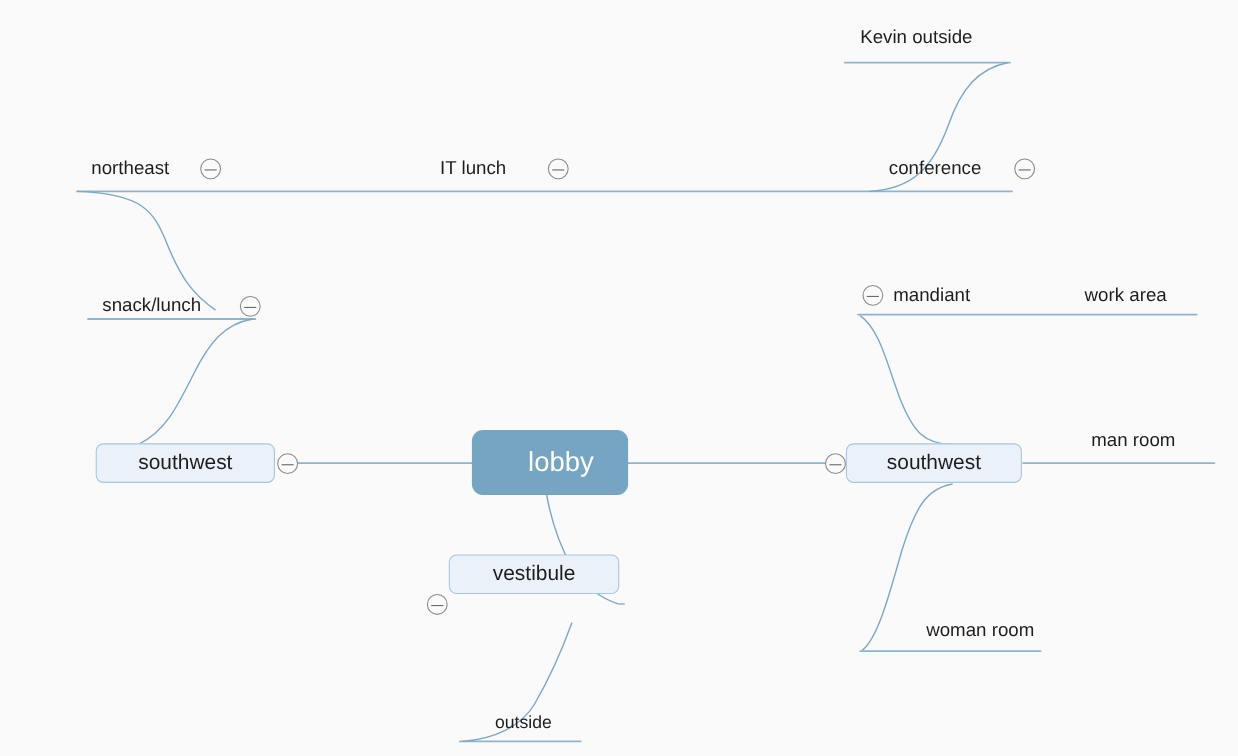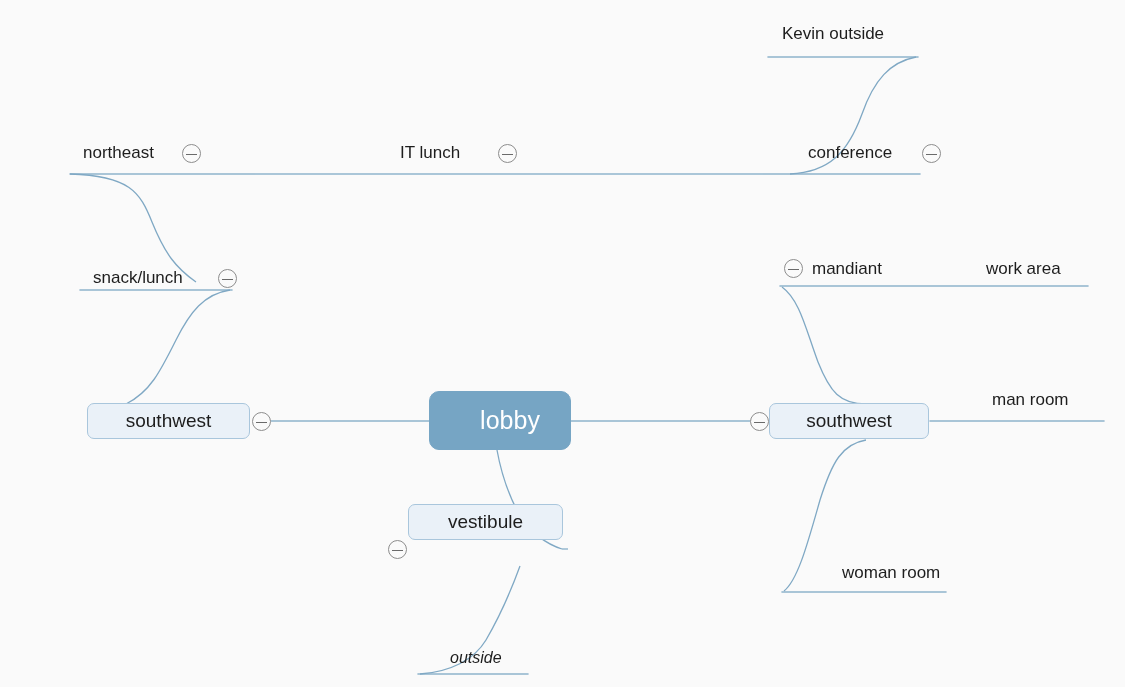--- a/index.html
+++ b/index.html
@@ -143,21 +143,21 @@
 <div class="label" style="left:93px; top:268px;">snack/lunch</div>
 
 <div class="label" style="left:812px; top:259px;">mandiant</div>
 
 <div class="label" style="left:986px; top:259px;">work area</div>
 
 <div class="label" style="left:992px; top:390px;">man room</div>
 
 <div class="label" style="left:810px; top:563px;margin-left:32px;">woman room</div>
 
-<div class="label small" style="left:450px; top:648px;font-style:italic;">outside</div>
+<div class="label small" style="left:450px; top:648px;">outside</div>
 
 <div class="node-box root" style="left:429px; top:391px; width:142px; height:59px;">lobby</div>
 
 <div class="node-box" style="left:87px; top:403px; width:163px; height:36px;">southwest</div>
 
 <div class="node-box" style="left:769px; top:403px; width:160px; height:36px;">southwest</div>
 
 <div class="node-box" style="left:408px; top:504px; width:155px; height:36px;">vestibule</div>
 
 <div class="collapse-icon" style="left:182px; top:144px;"></div>

